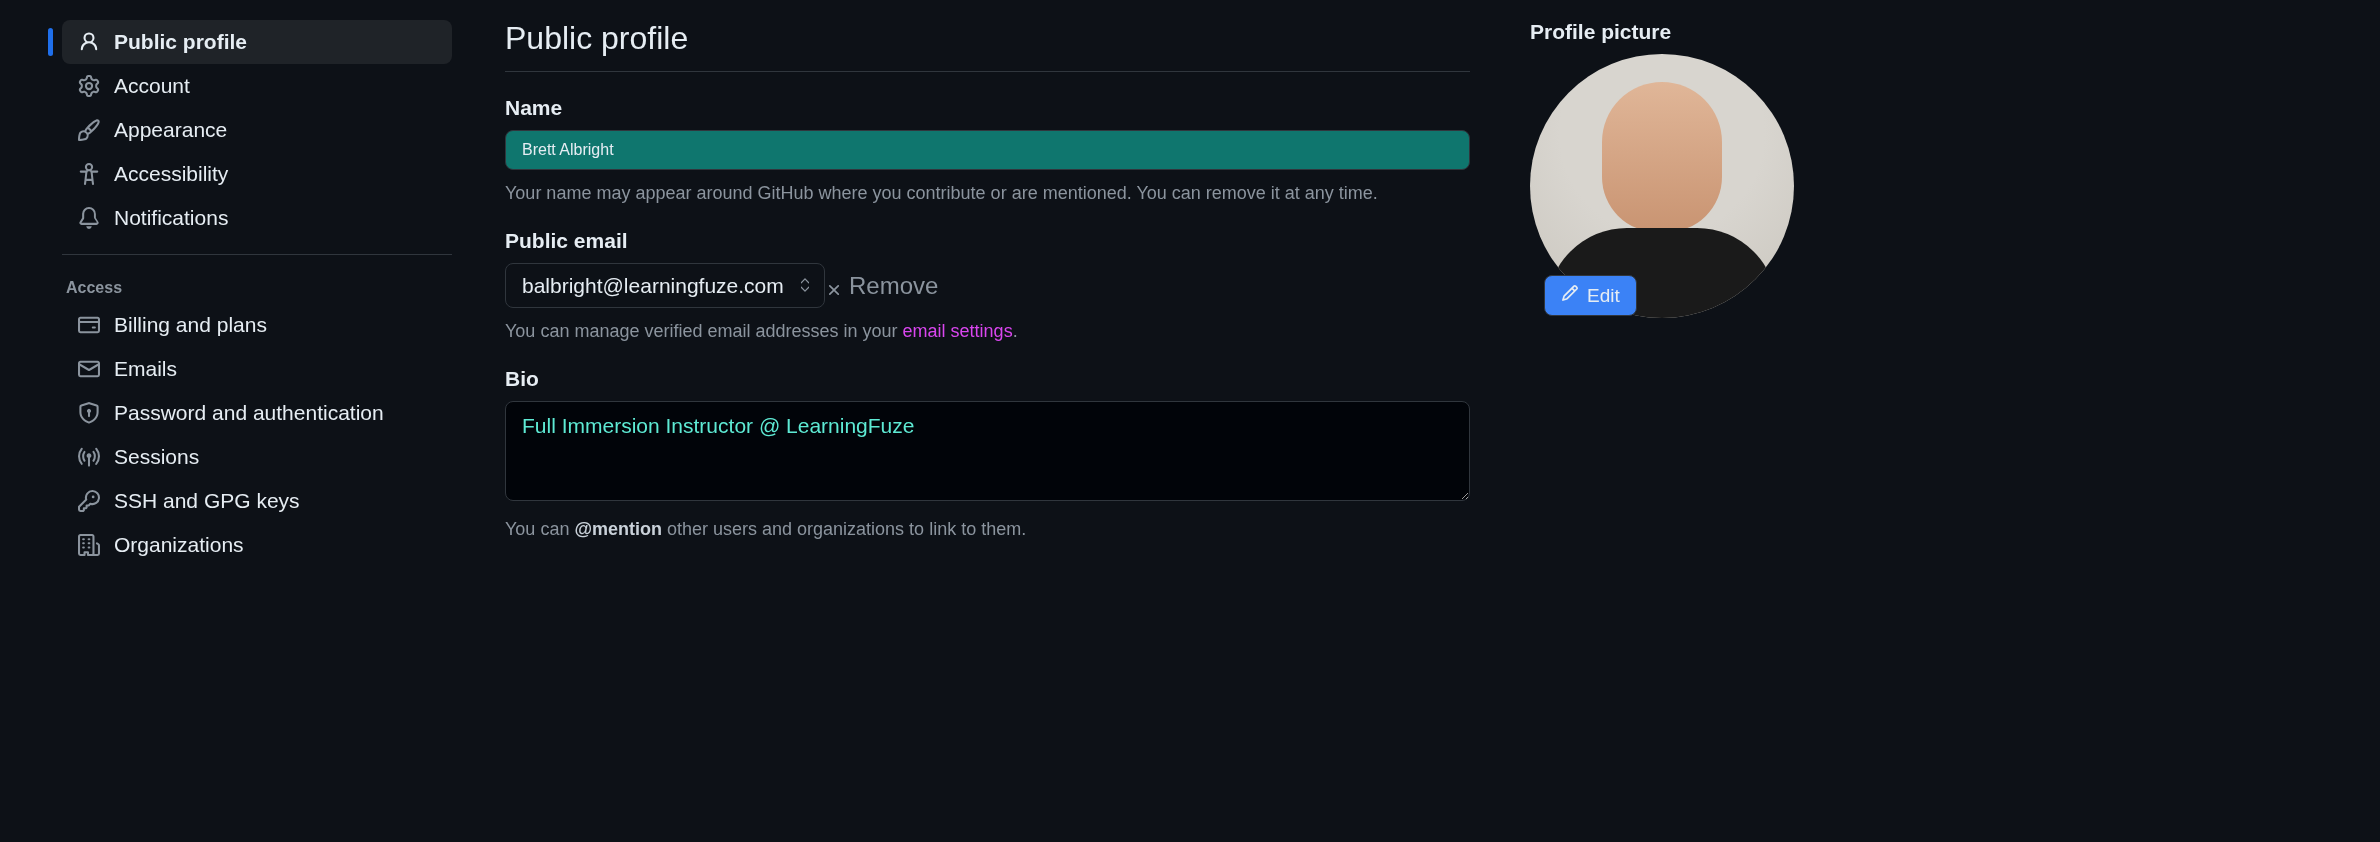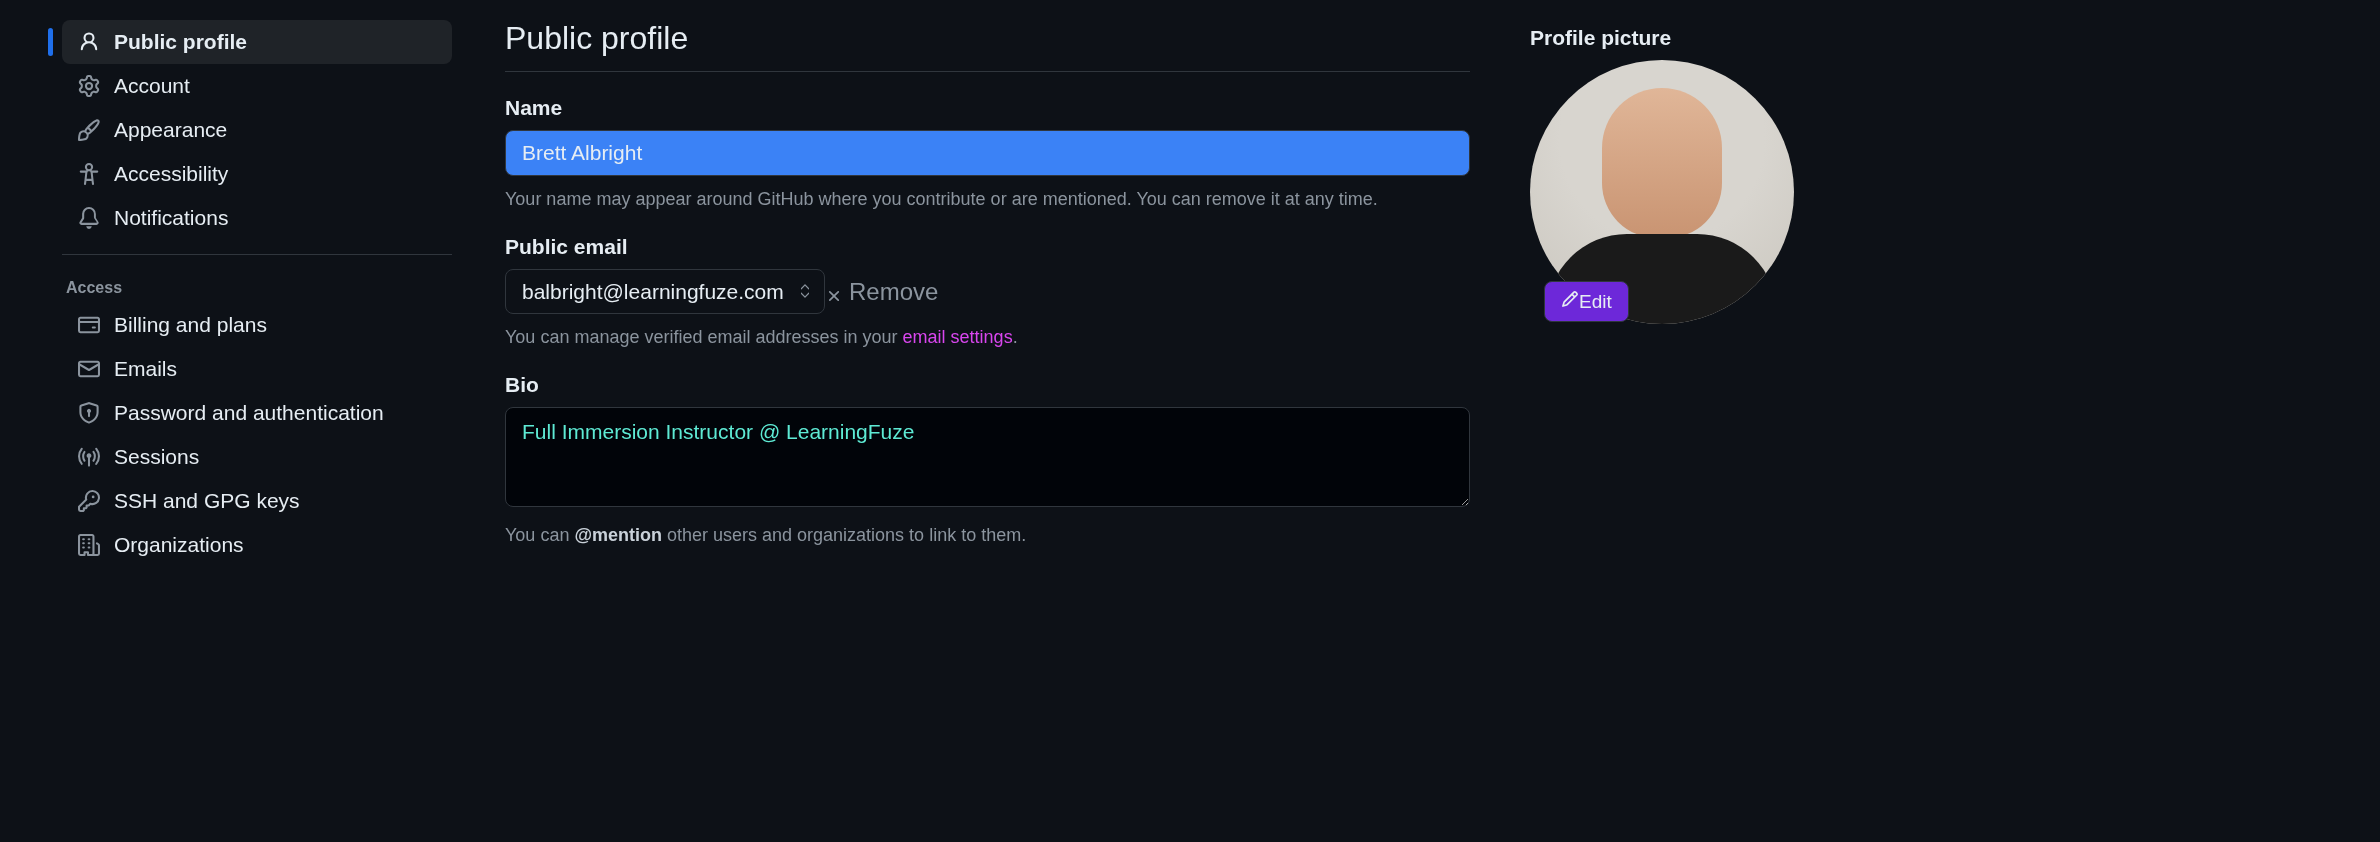--- a/index.html
+++ b/index.html
@@ -89,26 +89,26 @@
       margin-bottom: 22px;
     }
     .form-label {
       font-weight: 600;
       font-size: 21px;
       display: block;
       margin-bottom: 10px;
     }
     .text-input {
       width: 100%;
-      background-color: #3b82f6;
+      background-color: #0f766e;
       border: 1px solid #30363d;
       border-radius: 8px;
       padding: 10px 16px;
       color: #e6edf3;
-      font-size: 21px;
+      font-size: 16px;
       font-family: inherit;
     }
     .help-text {
       color: #8b949e;
       font-size: 18px;
       margin-top: 10px;
       line-height: 1.5;
     }
     .help-text .link {
       color: #d946ef;
@@ -204,38 +204,37 @@
       transform: translateX(-50%);
       width: 230px;
       height: 120px;
       background: #1a1a1a;
       border-radius: 80px 80px 0 0;
     }
     .edit-btn {
       position: absolute;
       bottom: 2px;
       left: 14px;
-      background-color: #6d28d9;
+      background-color: #3b82f6;
       border: 1px solid #30363d;
       border-radius: 8px;
       padding: 8px 16px;
       color: #e6edf3;
       font-size: 19px;
       cursor: pointer;
       font-family: inherit;
       display: flex;
       align-items: center;
-      gap: 0;
+      gap: 8px;
     }
     svg {
       fill: currentColor;
     }
     .right-side {
       padding: 20px 60px 20px 0;
-      margin-top: 6px;
     }
   </style>
 </head>
 <body>
 
 <div class="sidebar">
   <div class="sidebar-item active">
     <span class="icon">
       <svg viewBox="0 0 16 16" width="22" height="22">
           <path d="M10.561 8.073a6.005 6.005 0 0 1 3.432 5.142.75.75 0 1 1-1.498.07 4.5 4.5 0 0 0-8.99 0 .75.75 0 0 1-1.498-.07 6.004 6.004 0 0 1 3.431-5.142 3.999 3.999 0 1 1 5.123 0ZM10.5 5a2.5 2.5 0 1 0-5 0 2.5 2.5 0 0 0 5 0Z"></path>

